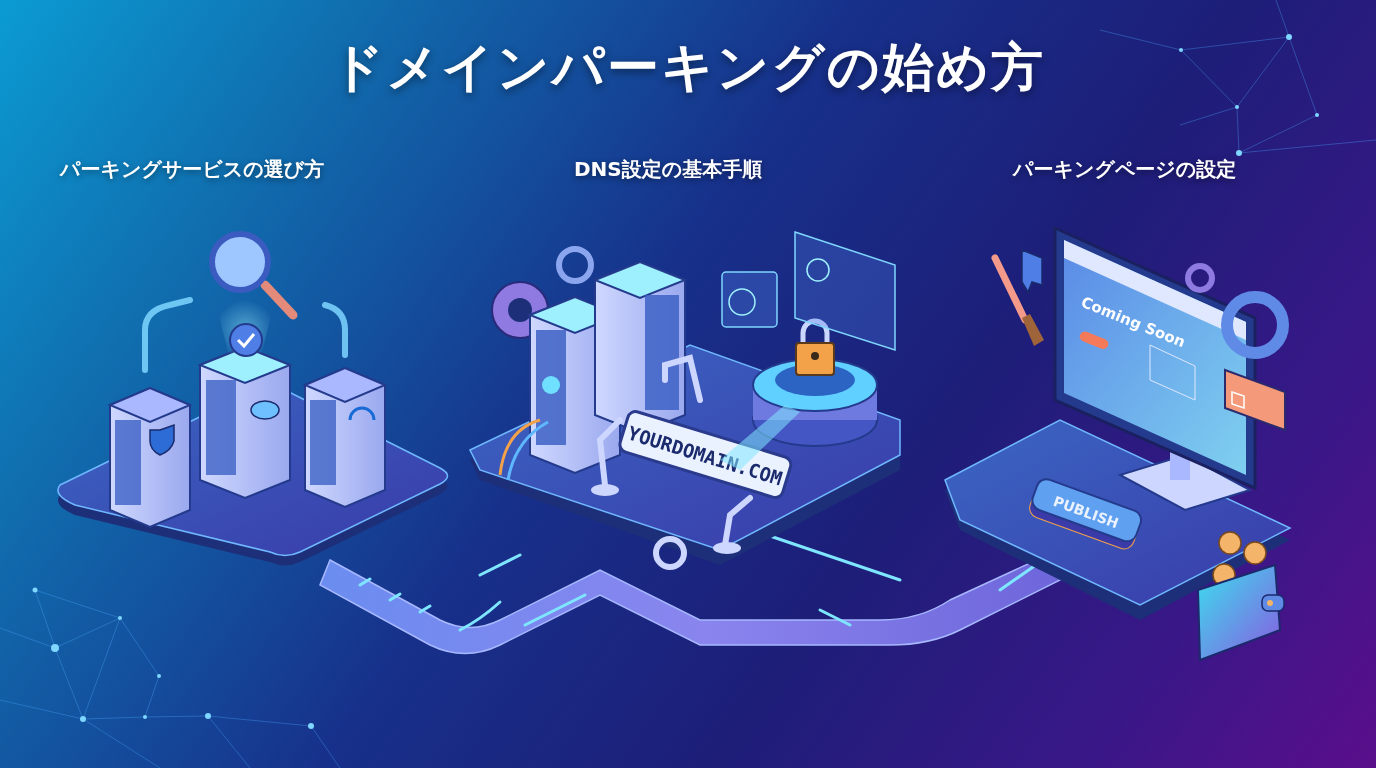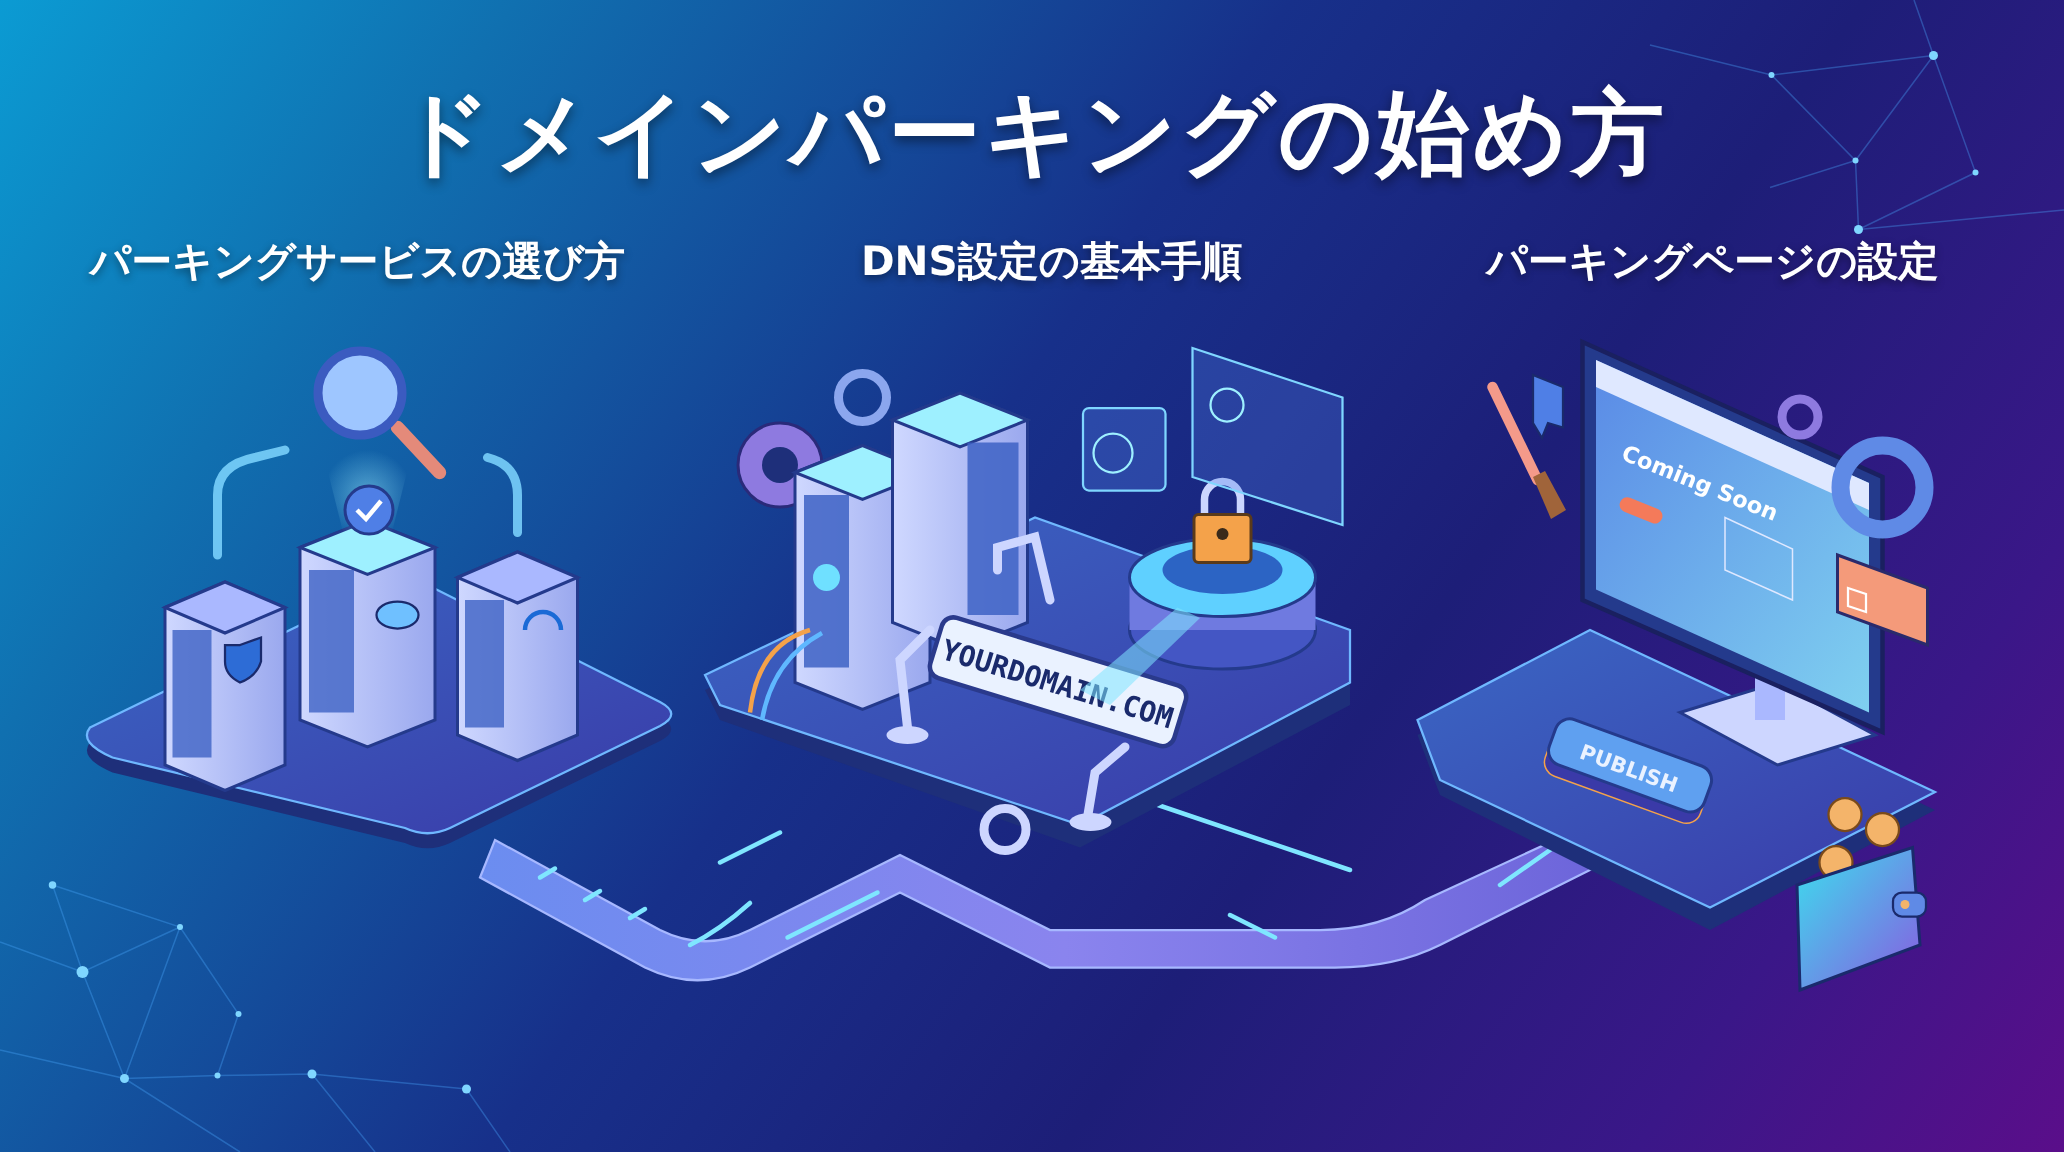--- a/index.html
+++ b/index.html
@@ -4,31 +4,31 @@
 <style>
   *{box-sizing:border-box;margin:0;padding:0}
   html,body{width:1376px;height:768px;overflow:hidden}
   body{
     font-family:"DejaVu Sans","Liberation Sans",sans-serif;
     background:linear-gradient(125deg,#0b9bd3 0%,#1070b0 18%,#17308a 45%,#1d1e78 65%,#3a1788 85%,#5a0e8a 100%);
     position:relative;color:#fff;
   }
   .bg-net{position:absolute;inset:0;pointer-events:none}
   .title{
-    position:absolute;left:0;right:0;top:47px;text-align:center;
-    font-size:62px;font-weight:bold;letter-spacing:2px;
+    position:absolute;left:0;right:0;top:33px;text-align:center;
+    font-size:52px;font-weight:bold;letter-spacing:2px;
     text-shadow:0 3px 8px rgba(0,0,0,.45);
   }
   .section-title{
-    position:absolute;top:156px;font-size:27px;font-weight:bold;
+    position:absolute;top:156px;font-size:20px;font-weight:bold;
     text-shadow:0 2px 6px rgba(0,0,0,.45);white-space:nowrap;
   }
   .st1{left:60px}
   .st2{left:574px}
-  .st3{left:991px}
+  .st3{left:1013px}
   .scene{position:absolute;left:0;top:0;width:1376px;height:768px}
   .domain-label{
     font-family:"DejaVu Sans Mono","Liberation Mono",monospace;font-weight:bold;
   }
   .publish-label{font-family:"DejaVu Sans","Liberation Sans",sans-serif;font-weight:bold}
 </style>
 </head>
 <body>
 
 <svg class="bg-net" width="1376" height="768" viewBox="0 0 1376 768">

